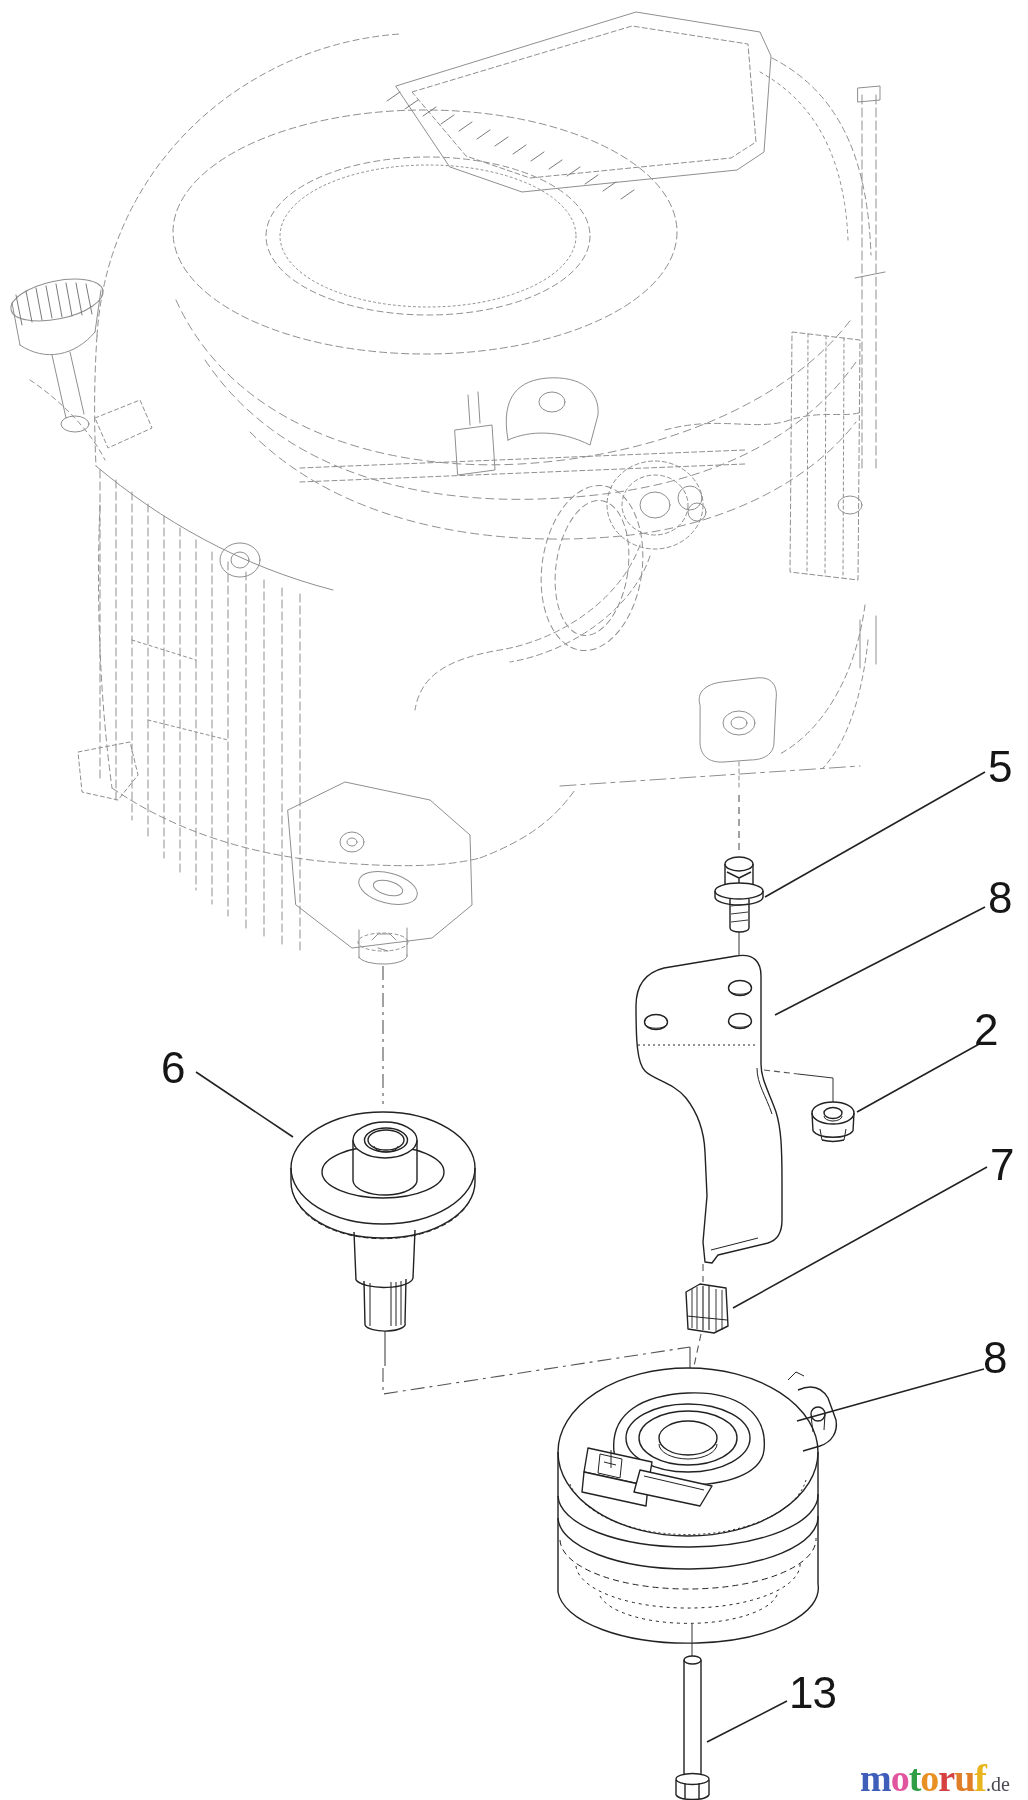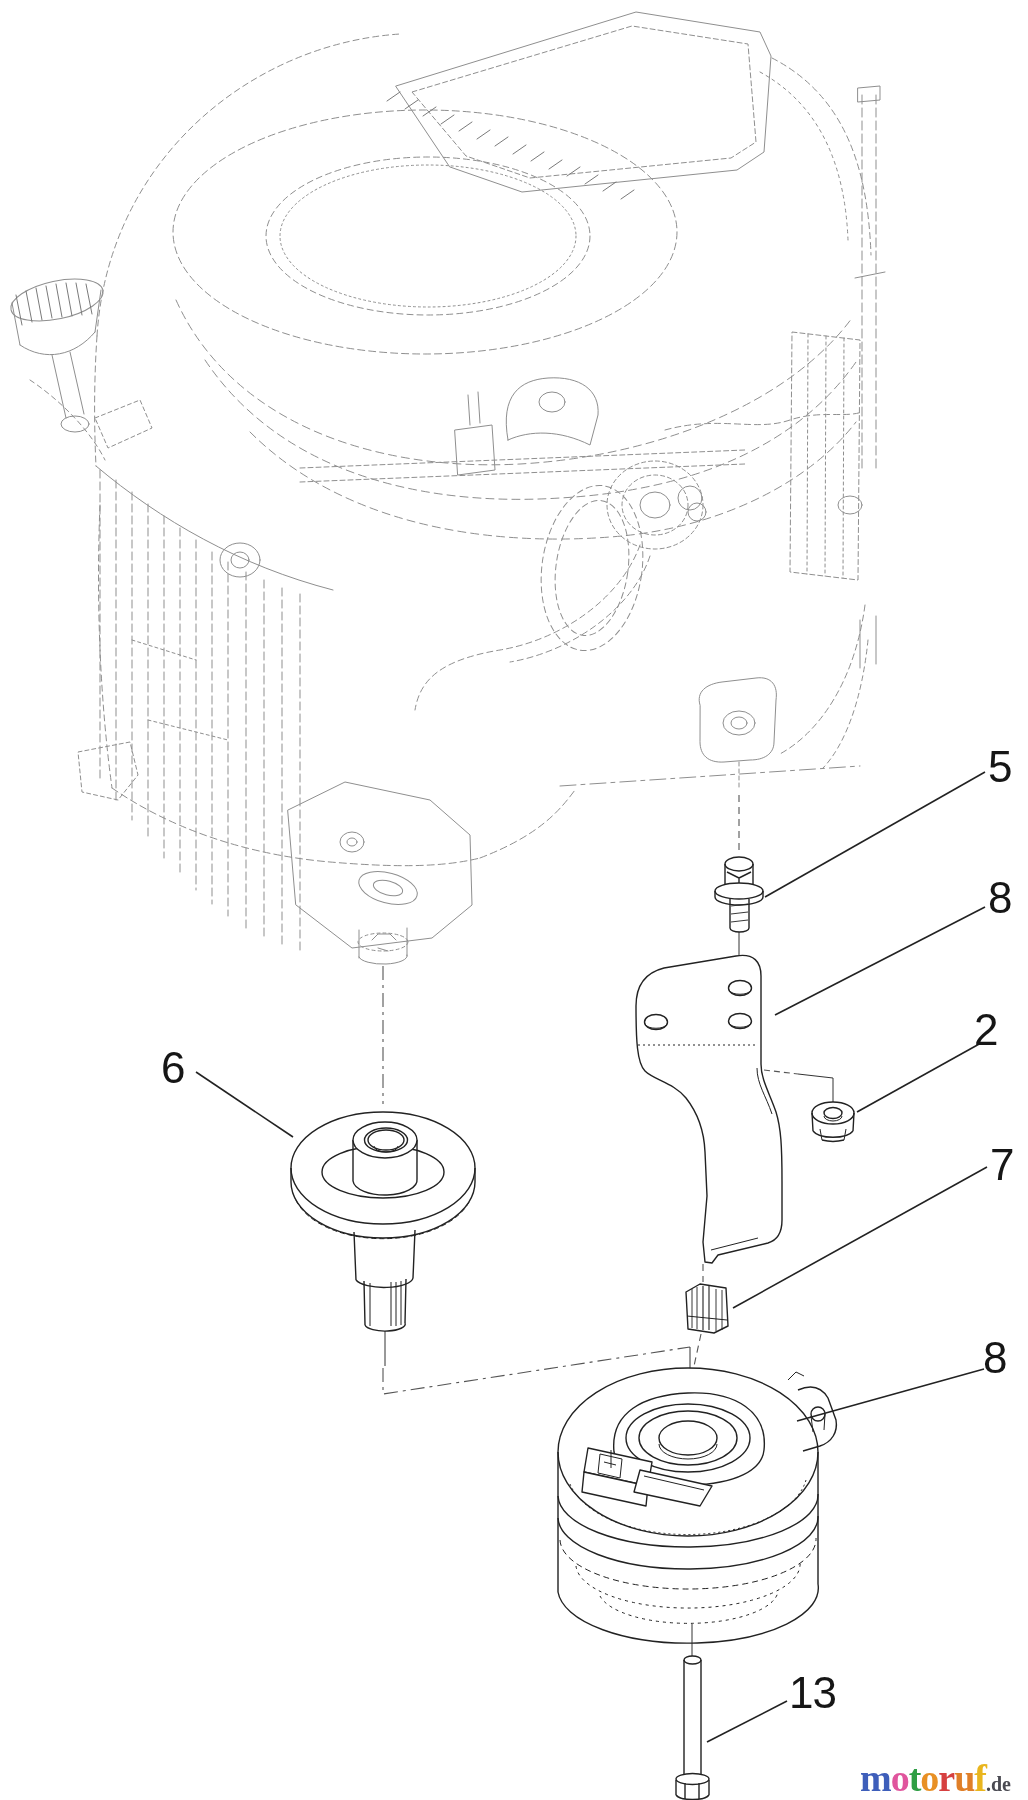--- a/index.html
+++ b/index.html
@@ -4,21 +4,21 @@
 <style>
   html,body{margin:0;padding:0;background:#ffffff;}
   .stage{position:relative;width:1028px;height:1800px;background:#fff;overflow:hidden;
          font-family:"Liberation Sans",sans-serif;}
   .stage svg{position:absolute;left:0;top:0;}
   .callout{position:absolute;font:400 44px/1 "Liberation Sans",sans-serif;color:#161616;
            letter-spacing:-1px;user-select:none;}
   .watermark{position:absolute;left:860px;top:1756px;white-space:nowrap;
              font-family:"Liberation Serif",serif;font-weight:700;}
   .watermark .word{font-size:38px;letter-spacing:-1px;}
-  .watermark .suffix{font-size:20px;font-weight:700;}
+  .watermark .suffix{font-size:20px;font-weight:400;}
 </style>
 </head>
 <body>
 
 <div class="stage">
 
 <svg width="1028" height="1800" viewBox="0 0 1028 1800">
 
   <g stroke="#8f8f8f" fill="none" stroke-width="1" stroke-linecap="round" stroke-linejoin="round">
 

